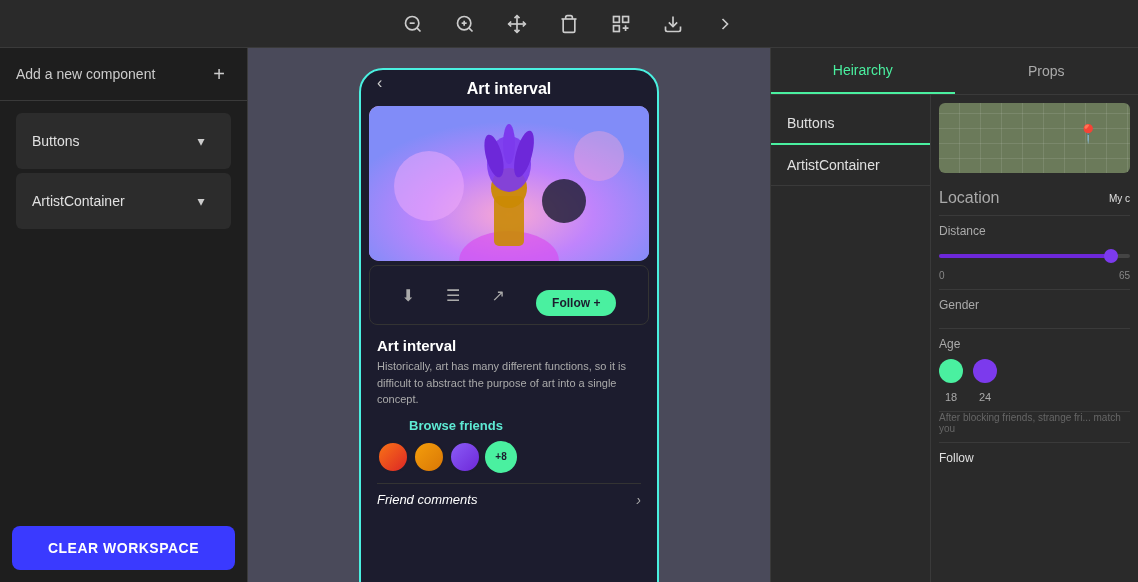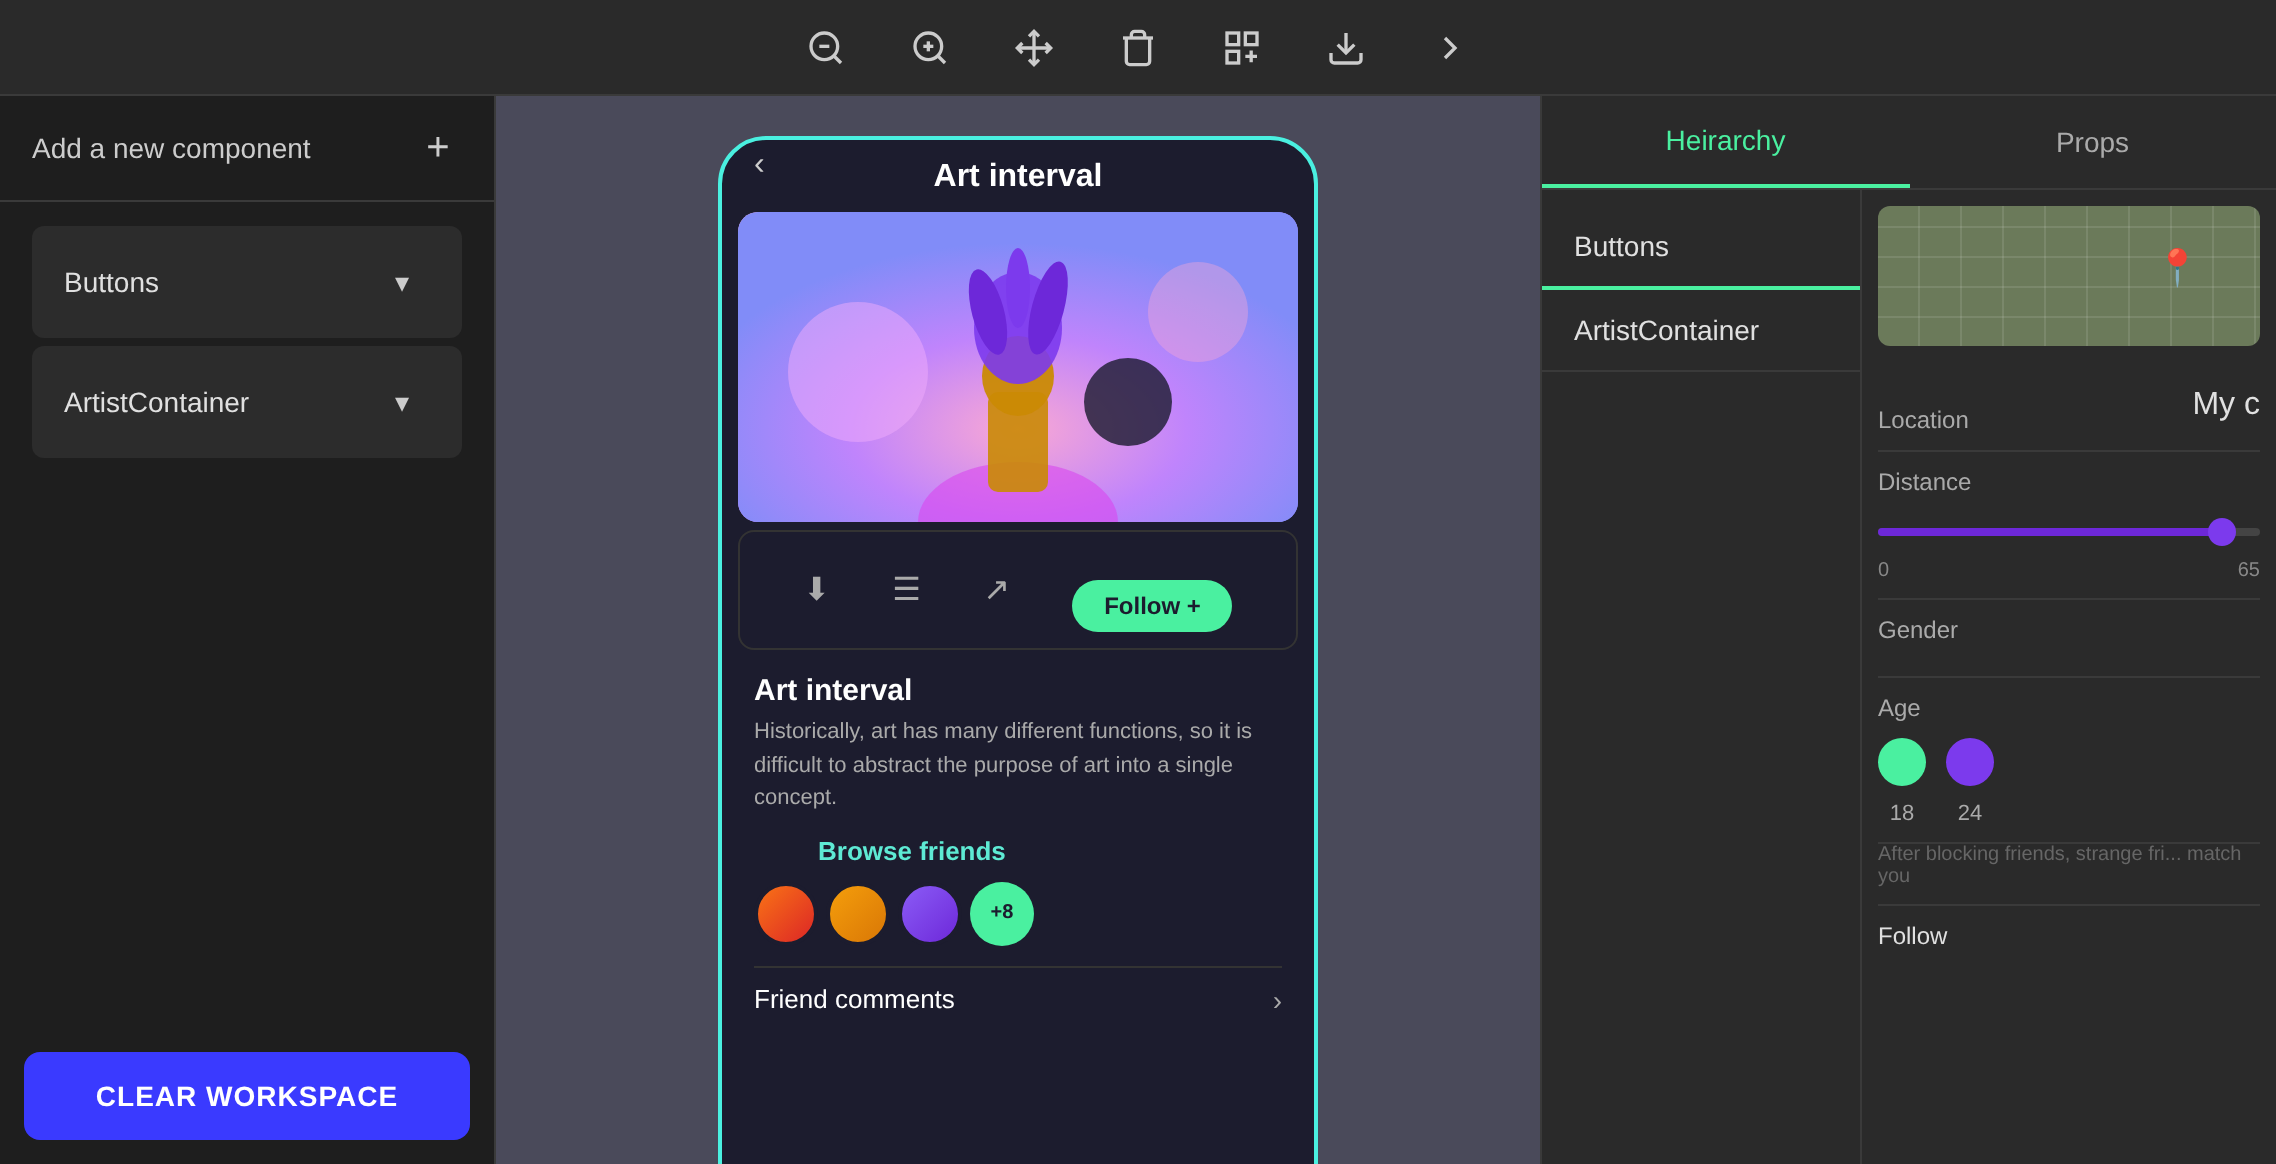--- a/index.html
+++ b/index.html
@@ -249,20 +249,21 @@
       align-items: center;
       justify-content: center;
     }
     .phone-friend-comments {
       display: flex;
       align-items: center;
       justify-content: space-between;
       margin-top: 10px;
       padding-top: 8px;
       border-top: 1px solid #333;
+      font-style: italic;
     }
     .phone-friend-label {
       font-size: 13px;
       color: #fff;
     }
     .phone-friend-arrow {
       color: #aaa;
       font-size: 14px;
     }
 
@@ -348,26 +349,25 @@
       font-size: 18px;
     }
     .prop-row {
       display: flex;
       align-items: center;
       justify-content: space-between;
       padding: 8px 0;
       border-bottom: 1px solid #3a3a3a;
     }
     .prop-label {
-      font-size: 12px;
+      font-size: 16px;
       color: #aaa;
-      margin-top: 14px;
     }
     .prop-value {
-      font-size: 16px;
+      font-size: 10px;
       color: #e0e0e0;
     }
     .prop-section {
       padding: 8px 0;
       border-bottom: 1px solid #3a3a3a;
     }
     .prop-section-title {
       font-size: 12px;
       color: #aaa;
       margin-bottom: 8px;

